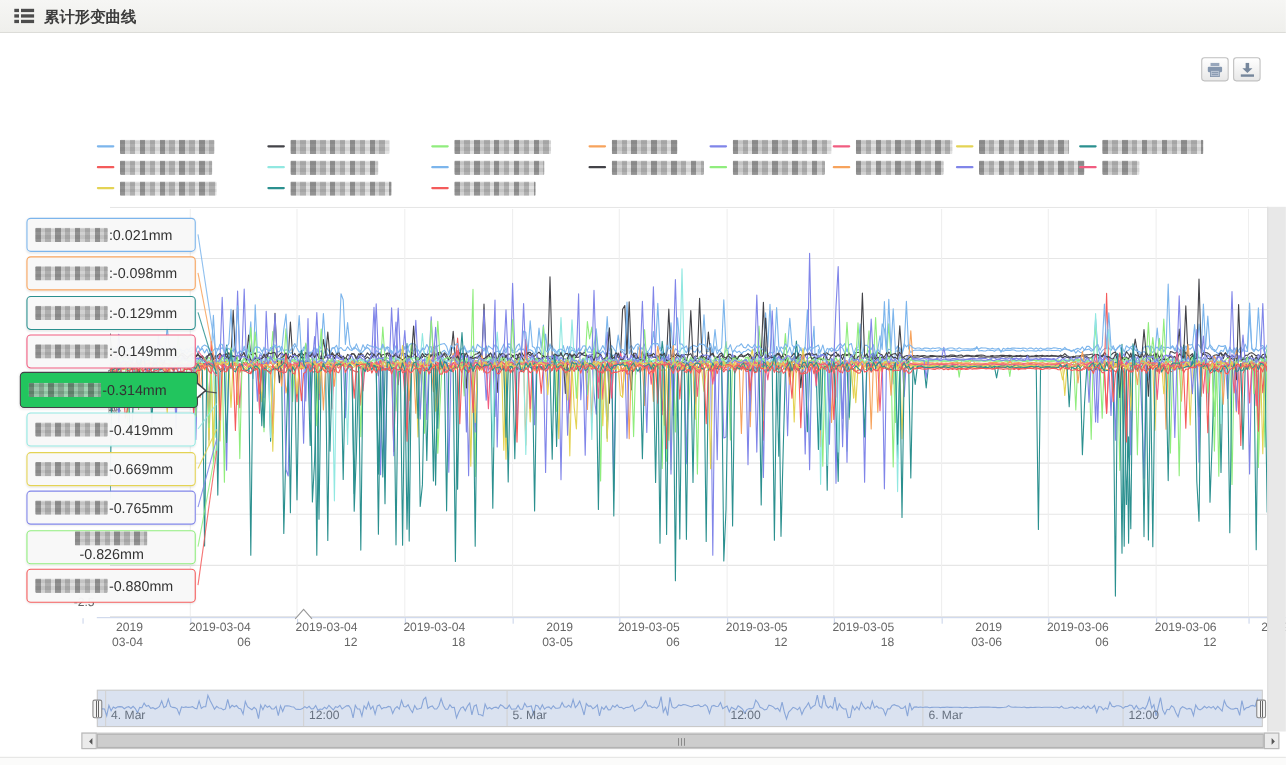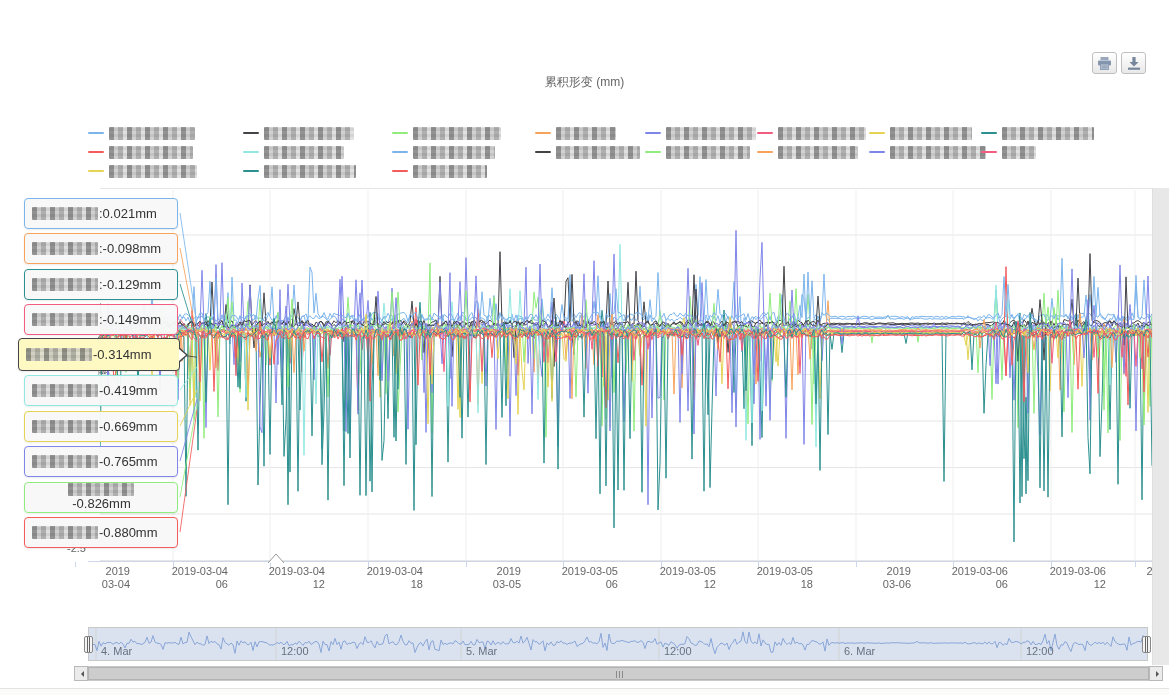--- a/index.html
+++ b/index.html
@@ -49,21 +49,21 @@
   .xtick { position:absolute; width:1px; height:5px; top:562px; background:#ccd6eb; z-index:3; }
   .xlab { position:absolute; top:565px; width:110px; text-align:right; font-size:11px;
     color:#666; line-height:13px; z-index:4; }
 
   
   .tt-box { position:absolute; left:24px; width:154px; height:31px; border-radius:4px;
     background:rgba(248,248,248,.96); border:1px solid #999; z-index:20;
     display:flex; align-items:center; padding:0 7px; box-shadow:0 1px 2px rgba(0,0,0,.08); }
   .tt-box .mosaic { flex:none; }
   .tt-val { font-size:13px; color:#333; white-space:nowrap; margin-left:1px; }
-  .tt-active { left:18px; width:162px; height:33px; background:#fef9c3; z-index:21; }
+  .tt-active { left:18px; width:162px; height:33px; background:#22c55e; z-index:21; }
   .tt-arrow-o { position:absolute; right:-9px; top:8px; width:0; height:0;
     border:8px solid rgba(0,0,0,0); border-right:0; border-left:9px solid #434348; }
   .tt-arrow-i { position:absolute; right:-7px; top:10px; width:0; height:0;
     border:6px solid rgba(0,0,0,0); border-right:0; border-left:7px solid #fff; }
 
   
   .date-tip { position:absolute; left:115px; top:562px; width:160px; height:28px; background:#fff;
     border:1px solid #9a9a9a; border-radius:3px; z-index:26; font-size:12px; color:#333;
     text-align:center; line-height:26px; box-shadow:0 1px 3px rgba(0,0,0,.15); }
   .date-caret { position:absolute; left:268px; top:553px; z-index:27; }
@@ -97,22 +97,29 @@
     background:repeating-linear-gradient(90deg,#8a8a8a 0 1px,rgba(0,0,0,0) 1px 3px); }
 
   .bottom-divider { position:absolute; left:0; top:688px; width:1169px; height:1px; background:#e3e3e1; }
   .bottom-strip { position:absolute; left:0; top:689px; width:1169px; height:6px; background:#fbfbfa; }
 </style>
 </head>
 <body>
 
 <div class="page">
 
-
-  <div class="chart-subtitle">累积形变 (mm)</div>
+  <div class="topbar">
+    <span class="list-icon">
+        <i></i>
+        <i></i>
+        <i></i>
+      </span>
+    <span class="topbar-title">累计形变曲线</span>
+  </div>
+
 
   <button class="export" id="btn-print">
     <svg width="15" height="13" viewBox="0 0 15 13">
       <rect x="3.5" y="0" width="8" height="3" fill="#98a7bc"></rect>
       <rect x="1" y="3.6" width="13" height="5" rx="1" fill="#8496ae"></rect>
       <rect x="3.5" y="7" width="8" height="5.6" fill="#b9c4d4" stroke="#8496ae" stroke-width="0.8"></rect>
       <rect x="4.6" y="8.6" width="5.8" height="0.9" fill="#8496ae"></rect>
       <rect x="4.6" y="10.4" width="5.8" height="0.9" fill="#8496ae"></rect>
     </svg>
   </button>

